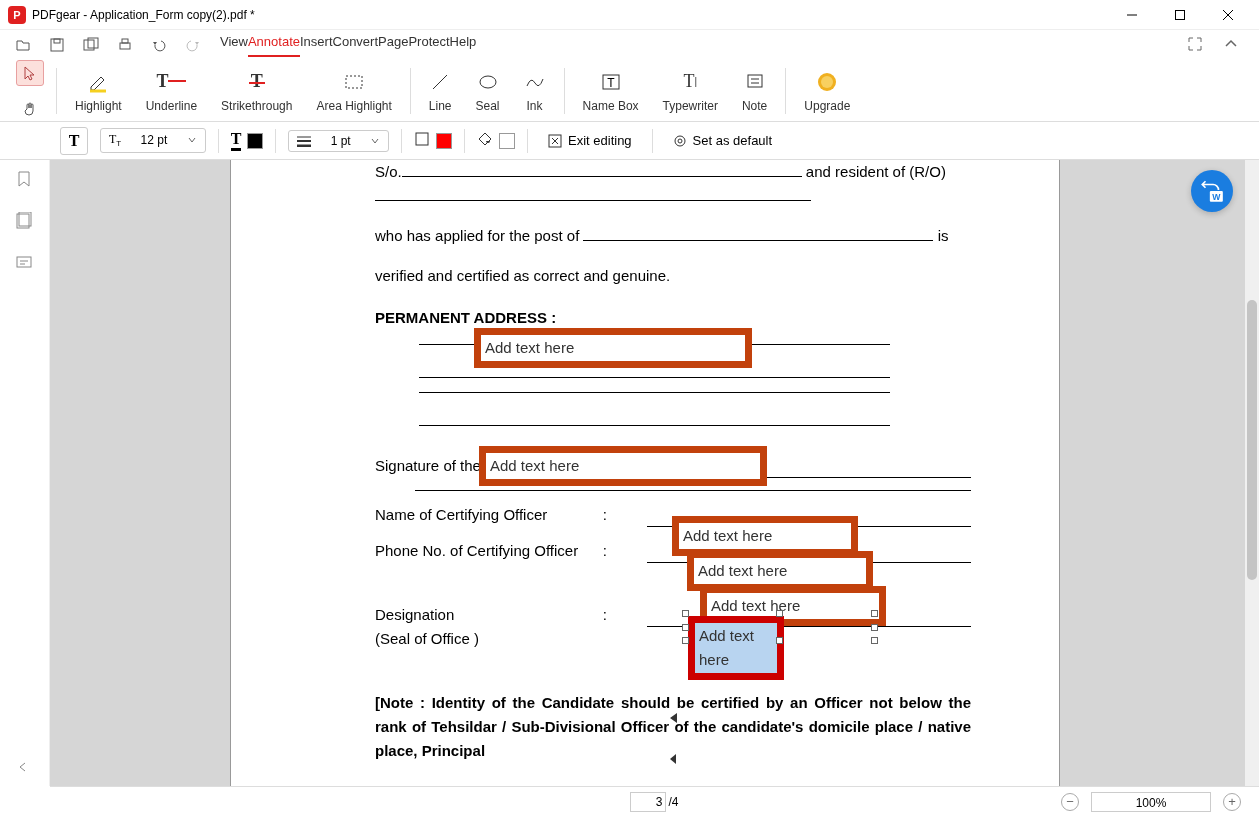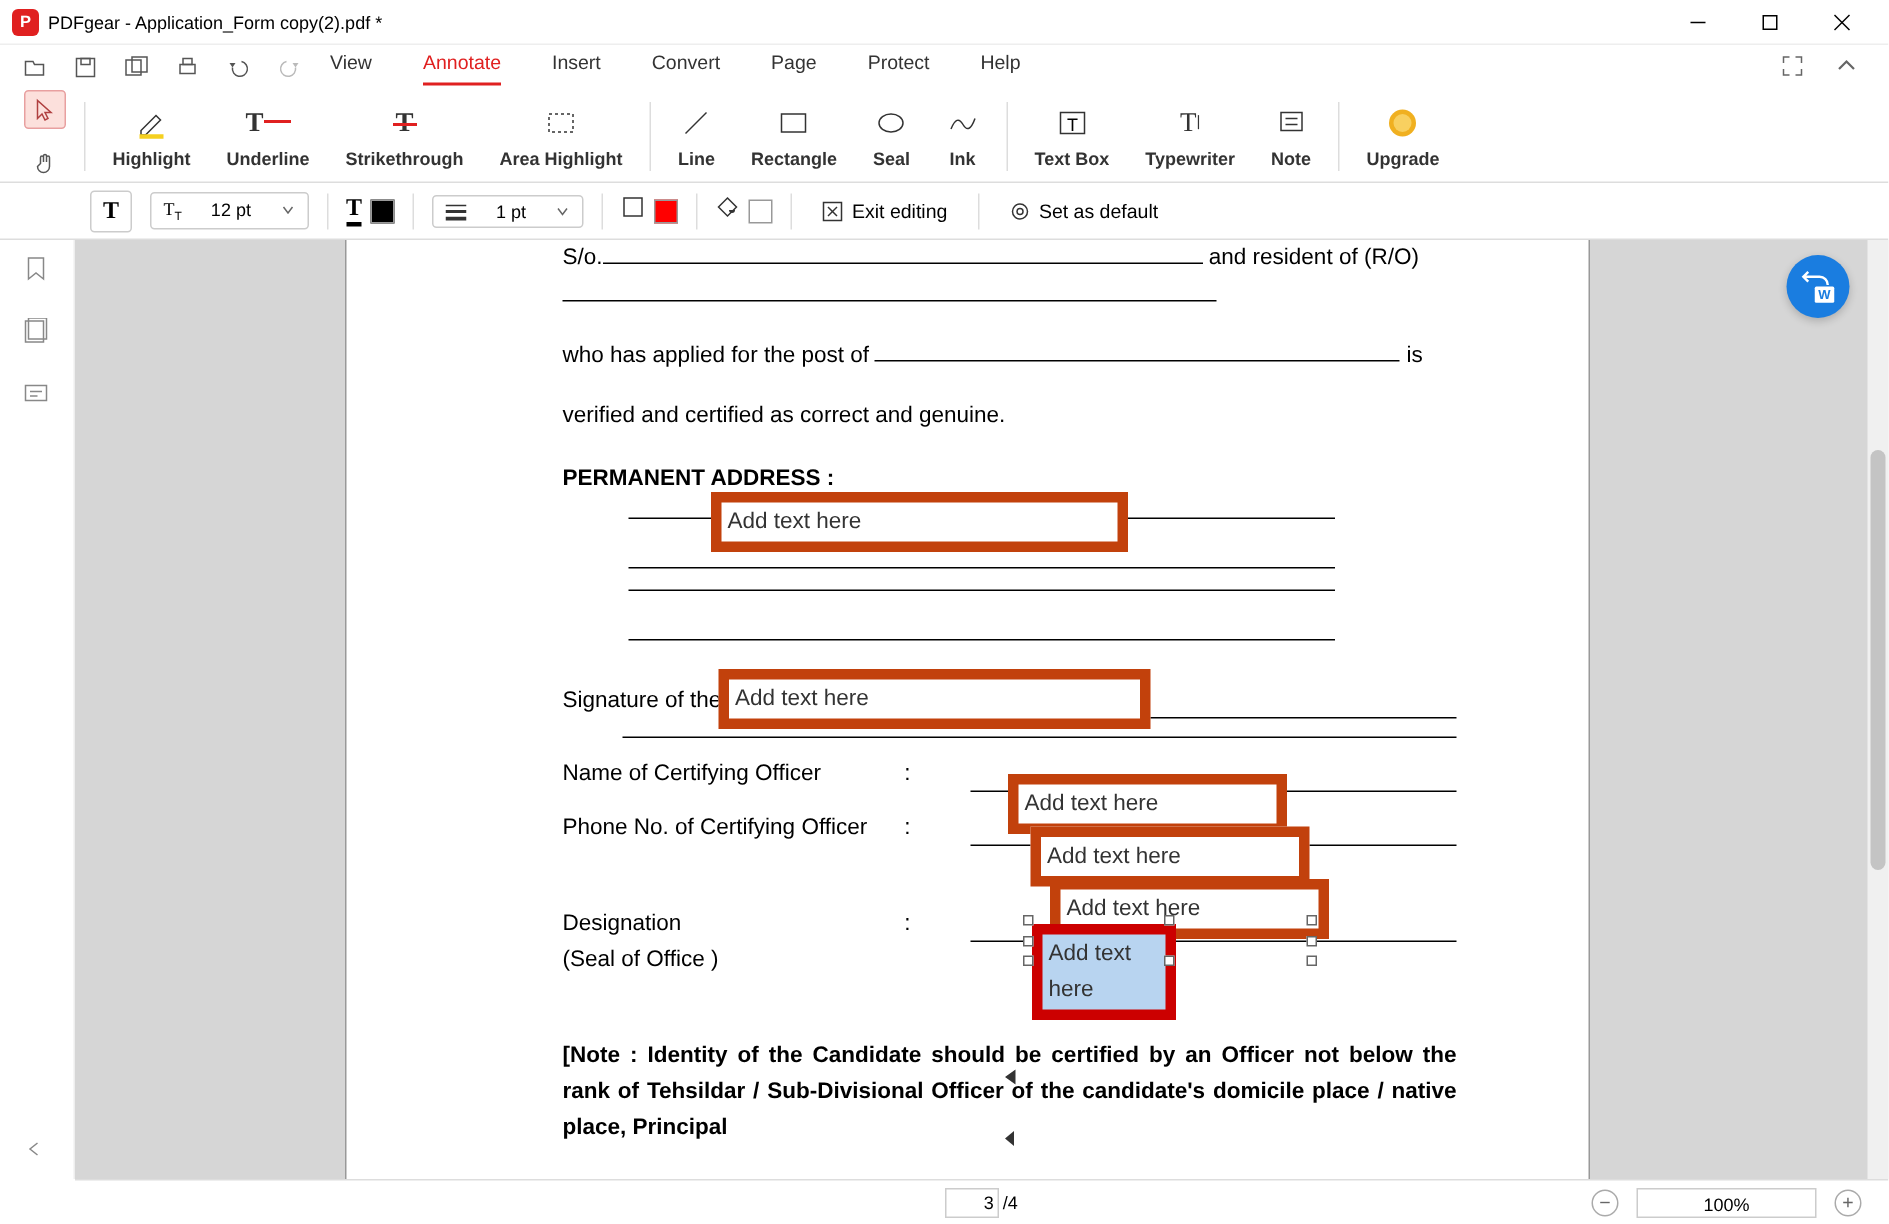--- a/index.html
+++ b/index.html
@@ -8,33 +8,33 @@
 .titlebar { height: 30px; background: #fff; display: flex; align-items: center; padding: 0 8px; border-bottom: 1px solid #eee; }
 .titlebar .logo { width: 18px; height: 18px; background: #e02020; border-radius: 4px; display: flex; align-items: center; justify-content: center; color: #fff; font-size: 11px; font-weight: bold; margin-right: 6px; }
 .titlebar .title { font-size: 12px; color: #000; flex: 1; }
 .titlebar .win-controls { display: flex; gap: 2px; }
 .titlebar .win-btn { width: 46px; height: 30px; display: flex; align-items: center; justify-content: center; font-size: 13px; cursor: pointer; }
 
 .quickbar { height: 30px; display: flex; align-items: center; padding: 0 14px; gap: 16px; }
 .quickbar .qbtn { width: 18px; height: 18px; display: flex; align-items: center; justify-content: center; cursor: pointer; color: #444; }
 
 .menubar { display: flex; align-items: flex-end; padding: 0 20px; height: 0; position: relative; }
-.menubar .tabs { position: absolute; left: 220px; top: -26px; display: flex; gap: 34px; }
+.menubar .tabs { position: absolute; left: 220px; top: -26px; display: flex; }
 .menubar .tab { font-size: 13px; color: #333; cursor: pointer; padding-bottom: 6px; }
 .menubar .tab.active { color: #e02020; border-bottom: 2px solid #e02020; }
 .menubar .right-icons { position: absolute; right: 18px; top: -24px; display: flex; gap: 18px; }
 .menubar .ricon { width: 18px; height: 18px; cursor: pointer; color: #666; }
 
 .ribbon { height: 62px; border-bottom: 1px solid #ddd; display: flex; align-items: center; padding-left: 10px; }
 .ribbon-left { width: 40px; display: flex; flex-direction: column; gap: 10px; align-items: center; }
 .ribbon-left .tbtn { width: 28px; height: 26px; display: flex; align-items: center; justify-content: center; cursor: pointer; border-radius: 3px; }
 .ribbon-left .tbtn.sel { background: #fce0dc; border: 1px solid #e8a0a0; }
 .ribbon-group { display: flex; flex-direction: column; align-items: center; justify-content: center; padding: 0 12px; height: 62px; cursor: pointer; }
 .ribbon-group .icon { height: 26px; display: flex; align-items: center; justify-content: center; font-size: 18px; color: #333; }
-.ribbon-group .label { font-size: 12px; color: #333; margin-top: 4px; font-weight: bold; }
+.ribbon-group .label { font-size: 12px; color: #333; margin-top: 4px; }
 .ribbon-sep { width: 1px; height: 46px; background: #ddd; margin: 0 6px; }
 
 .propbar { height: 38px; border-bottom: 1px solid #ddd; display: flex; align-items: center; padding-left: 60px; gap: 12px; background: #fff; }
 .propbar .pgroup { display: flex; align-items: center; gap: 6px; height: 28px; }
 .propbar .sel-btn { border: 1px solid #ccc; border-radius: 3px; padding: 3px 8px; display: flex; align-items: center; gap: 8px; font-size: 12px; cursor: pointer; }
 .propbar .swatch { width: 16px; height: 16px; border: 1px solid #999; }
 .propbar .textbtn { display: flex; align-items: center; gap: 6px; font-size: 13px; cursor: pointer; padding: 4px 8px; }
 .propbar .vsep { width: 1px; height: 24px; background: #ddd; }
 .propbar .sqbtn { width: 28px; height: 28px; border: 1px solid #ccc; border-radius: 3px; display:flex; align-items:center; justify-content:center; cursor:pointer; }
 
@@ -201,28 +201,20 @@
       <div class="icon">
         <svg width="22" height="22">
           <line x1="4" y1="18" x2="18" y2="4" stroke="#333"></line>
         </svg>
       </div>
       <div class="label">Line</div>
     </div>
   <div class="ribbon-group">
       <div class="icon">
         <svg width="22" height="22">
-          <rect x="3" y="5" width="16" height="12" fill="none" stroke="#333"></rect>
-        </svg>
-      </div>
-      <div class="label">Rectangle</div>
-    </div>
-  <div class="ribbon-group">
-      <div class="icon">
-        <svg width="22" height="22">
           <ellipse cx="11" cy="11" rx="8" ry="6" fill="none" stroke="#333"></ellipse>
         </svg>
       </div>
       <div class="label">Seal</div>
     </div>
   <div class="ribbon-group">
       <div class="icon">
         <svg width="22" height="22">
           <path d="M3 15 Q7 5 11 12 T19 8" fill="none" stroke="#333"></path>
         </svg>
@@ -230,21 +222,21 @@
       <div class="label">Ink</div>
     </div>
   <div class="ribbon-sep"></div>
   <div class="ribbon-group">
       <div class="icon">
         <svg width="22" height="22">
           <rect x="3" y="4" width="16" height="14" fill="none" stroke="#333"></rect>
           <text x="11" y="16" text-anchor="middle" font-size="12" font-family="serif">T</text>
         </svg>
       </div>
-      <div class="label">Text Box</div>
+      <div class="label">Name Box</div>
     </div>
   <div class="ribbon-group">
       <div class="icon" style="font-family:serif;font-size:18px">T<span style="font-size:10px">|</span></div>
       <div class="label">Typewriter</div>
     </div>
   <div class="ribbon-group">
       <div class="icon">
         <svg width="22" height="22">
           <rect x="4" y="4" width="14" height="12" fill="none" stroke="#333"></rect>
           <line x1="7" y1="8" x2="15" y2="8" stroke="#333"></line>

